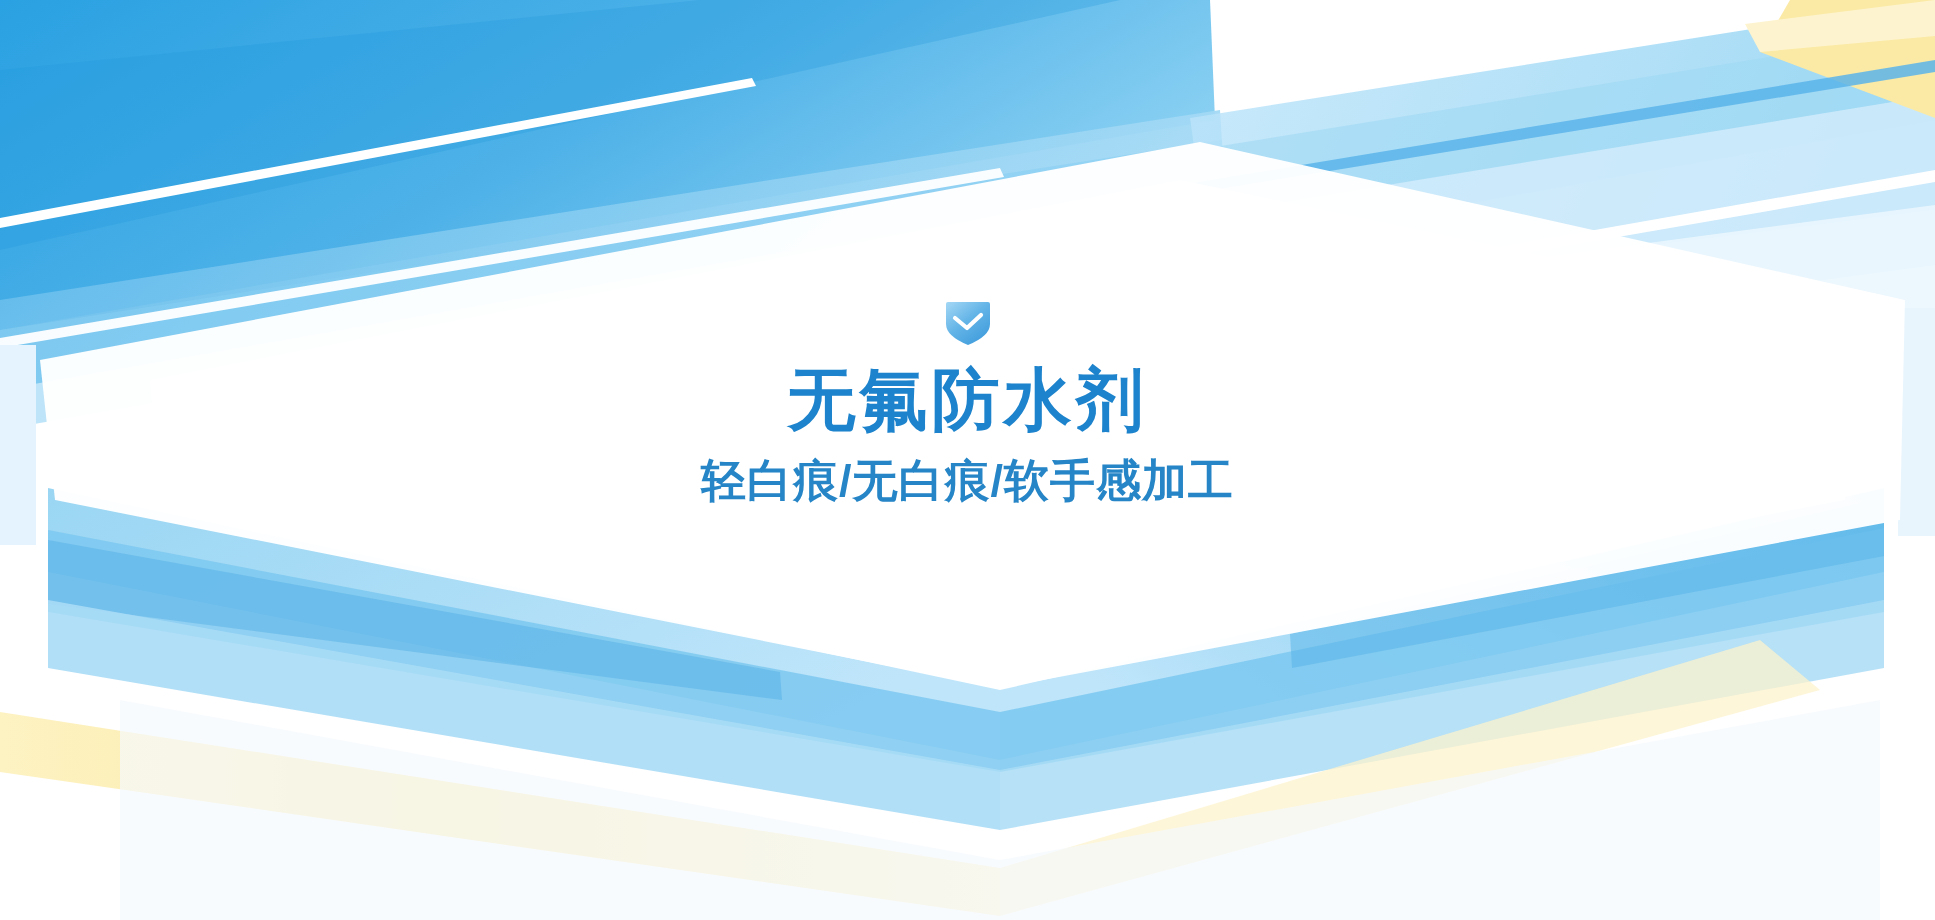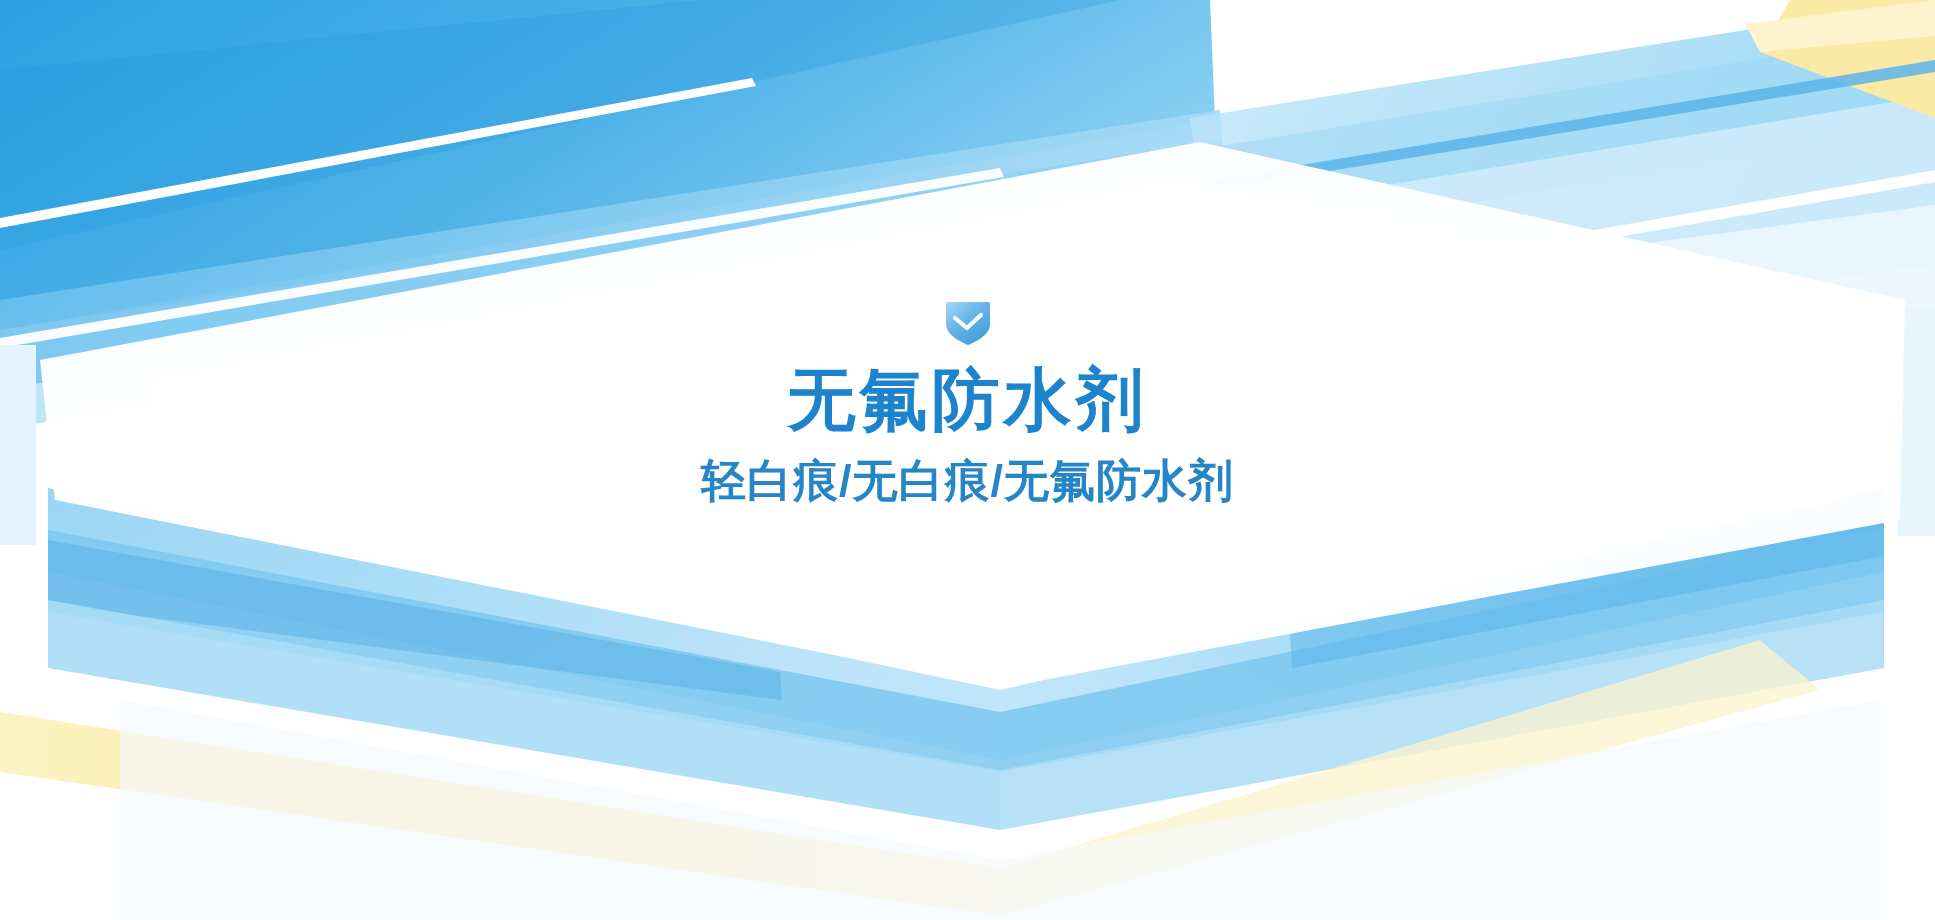--- a/index.html
+++ b/index.html
@@ -158,17 +158,17 @@
             <stop offset="100%" stop-color="#3b99da"></stop>
           </linearGradient>
         </defs>
         <path d="M4 4 Q4 2 6 2 L46 2 Q48 2 48 4 L48 24 Q48 36 26 45 Q4 36 4 24 Z" fill="url(#gShield2)"></path>
         <path d="M13 18 L25 28 L39 15" fill="none" stroke="#ffffff" stroke-width="4.2" stroke-linecap="round" stroke-linejoin="round"></path>
       </svg>
     </div>
 
     <div class="title">无氟防水剂</div>
 
-    <div class="subtitle">轻白痕/无白痕/无氟防水剂</div>
+    <div class="subtitle">轻白痕/无白痕/软手感加工</div>
 
   </div>
 
 </div>
 
 </body></html>

